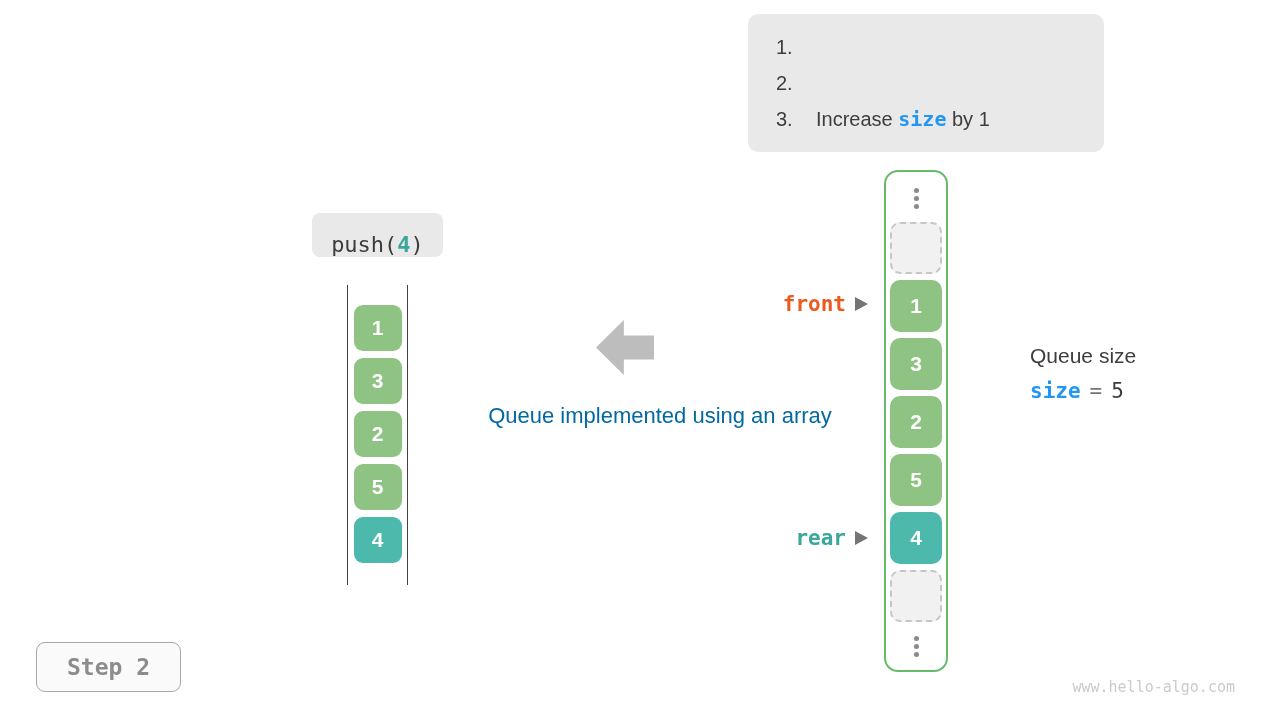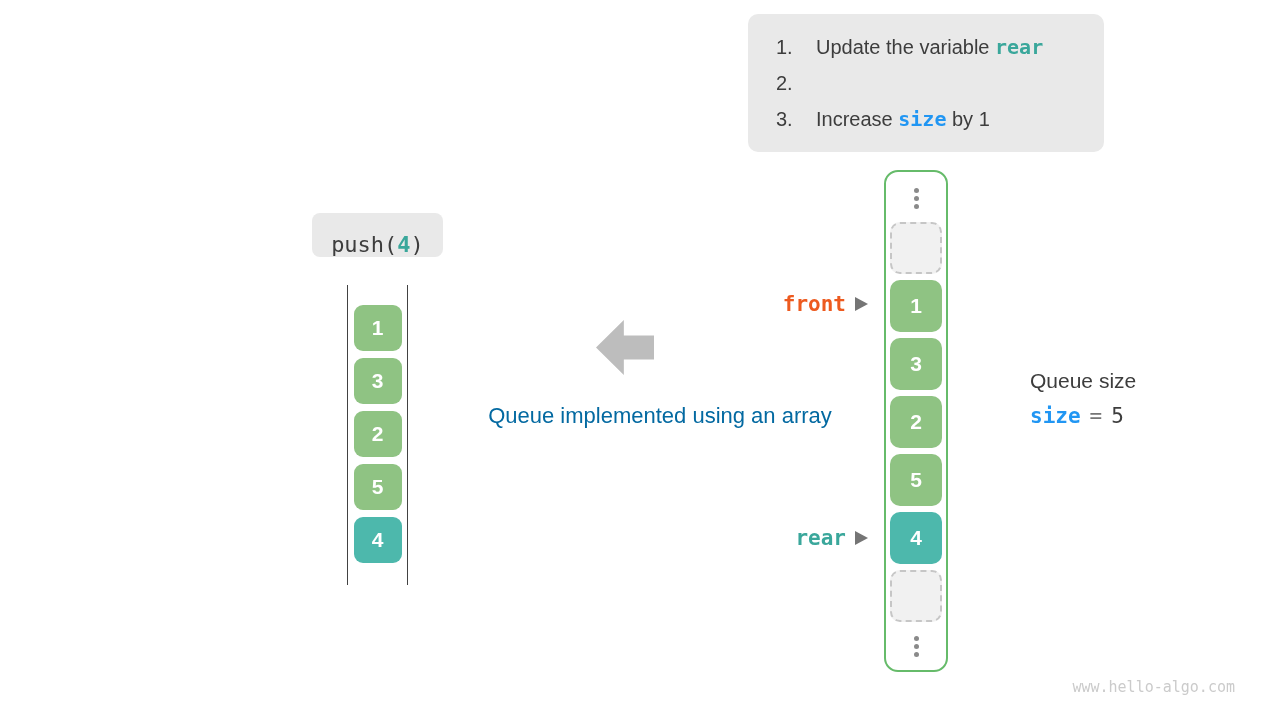--- a/index.html
+++ b/index.html
@@ -54,21 +54,21 @@
   
   .pointer { position:absolute; right:412px; display:flex; align-items:center; gap:9px;
              font-family:"DejaVu Sans Mono", monospace; font-weight:bold; font-size:21px;
              height:28px;margin-left:40px; }
   .pointer-front { top:290px; }
   .pointer-rear { top:524px; }
   .arrowhead { width:0; height:0; border-left:13px solid #757575;
                border-top:7px solid transparent; border-bottom:7px solid transparent; }
 
   
-  .queue-size { position:absolute; left:1030px; top:344px;margin-top:25px; }
+  .queue-size { position:absolute; left:1030px; top:344px; }
   .qs-title { font-size:21px; color:#3d3d3d; }
   .qs-line { margin-top:11px; font-family:"DejaVu Sans Mono", monospace; font-size:21px;
              display:flex; align-items:center; }
   .qs-var { font-weight:bold; }
   .qs-eq { color:#757575; padding:0 9px; }
   .qs-val { color:#3d3d3d; }
 
   
   .step-box { position:absolute; left:36px; top:642px; width:145px; height:50px;
               border:1.5px solid #a6a6a6; border-radius:9px; background:#fafafa;
@@ -80,21 +80,20 @@
                font-size:15px; color:#cbcbcb; }
 </style>
 </head>
 <body>
 
 <div class="canvas">
 
   <div class="instructions">
       <div class="instr-row">
         <span class="instr-num">1.</span>
-        <span><span class="seg">Update the variable </span><span class="seg seg-code" style="color: rgb(58, 167, 155);">rear</span></span>
       </div>
       <div class="instr-row">
         <span class="instr-num">2.</span>
       </div>
       <div class="instr-row">
         <span class="instr-num">3.</span>
         <span><span class="seg">Increase </span><span class="seg seg-code" style="color: rgb(33, 150, 243);">size</span><span class="seg"> by 1</span></span>
       </div>
     </div>
 
@@ -148,16 +147,19 @@
 
   <div class="queue-size">
     <div class="qs-title">Queue size</div>
     <div class="qs-line">
       <span class="qs-var" style="color: rgb(33, 150, 243);">size</span>
       <span class="qs-eq">=</span>
       <span class="qs-val">5</span>
     </div>
   </div>
 
+  <div class="step-box">
+    <span>Step 2</span>
+  </div>
 
   <div class="watermark">www.hello-algo.com</div>
 
 </div>
 
 </body></html>

